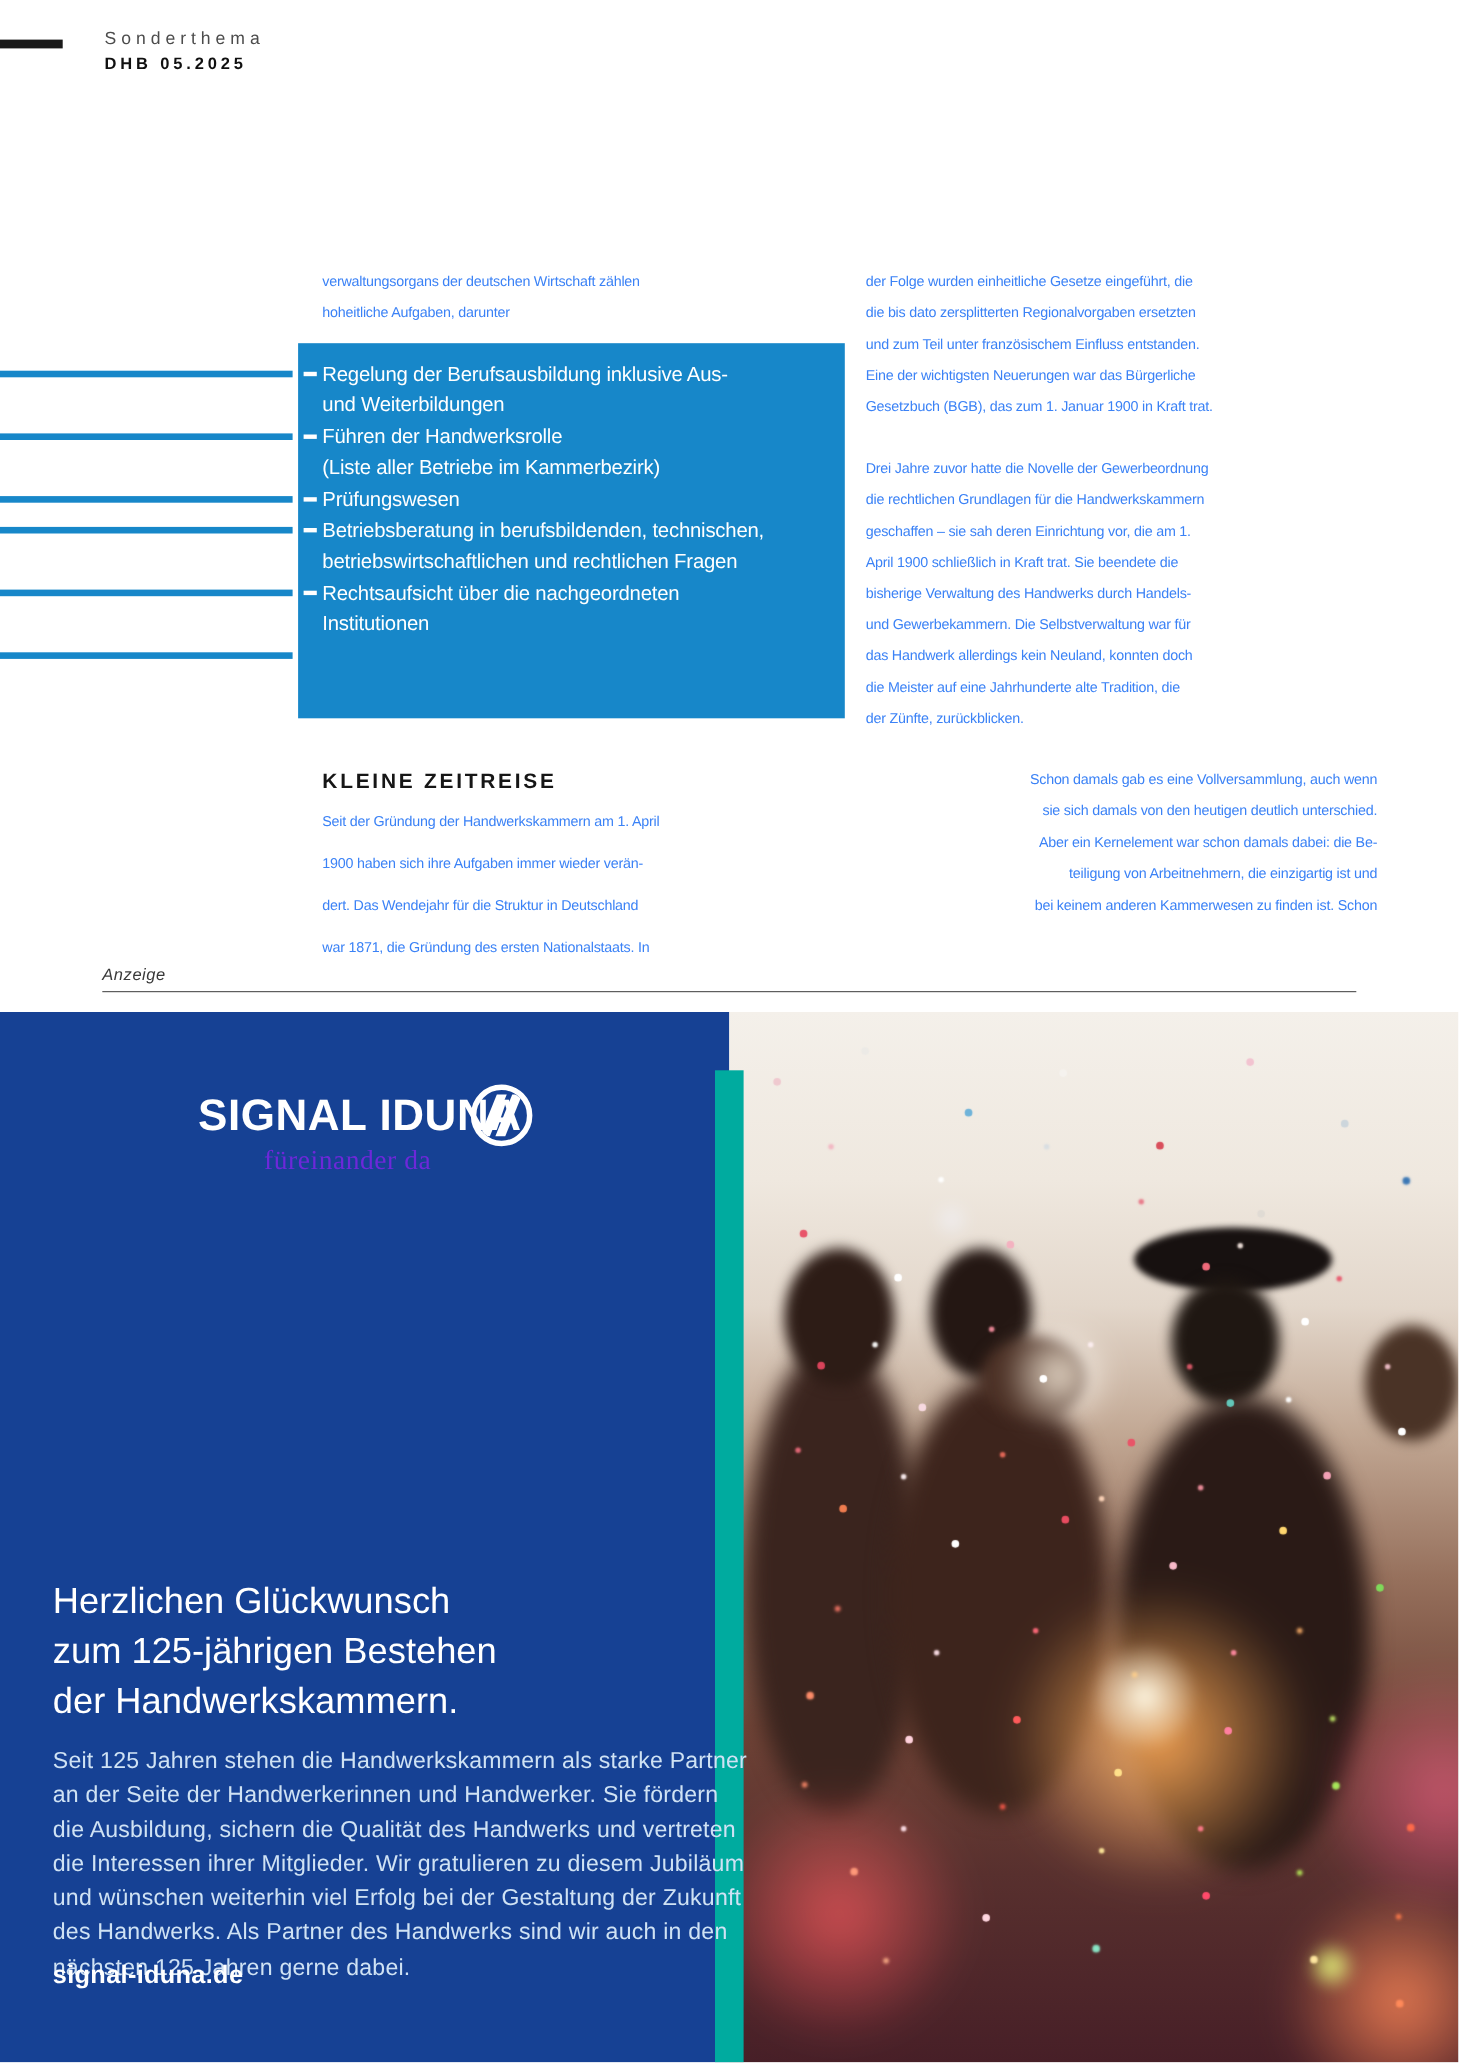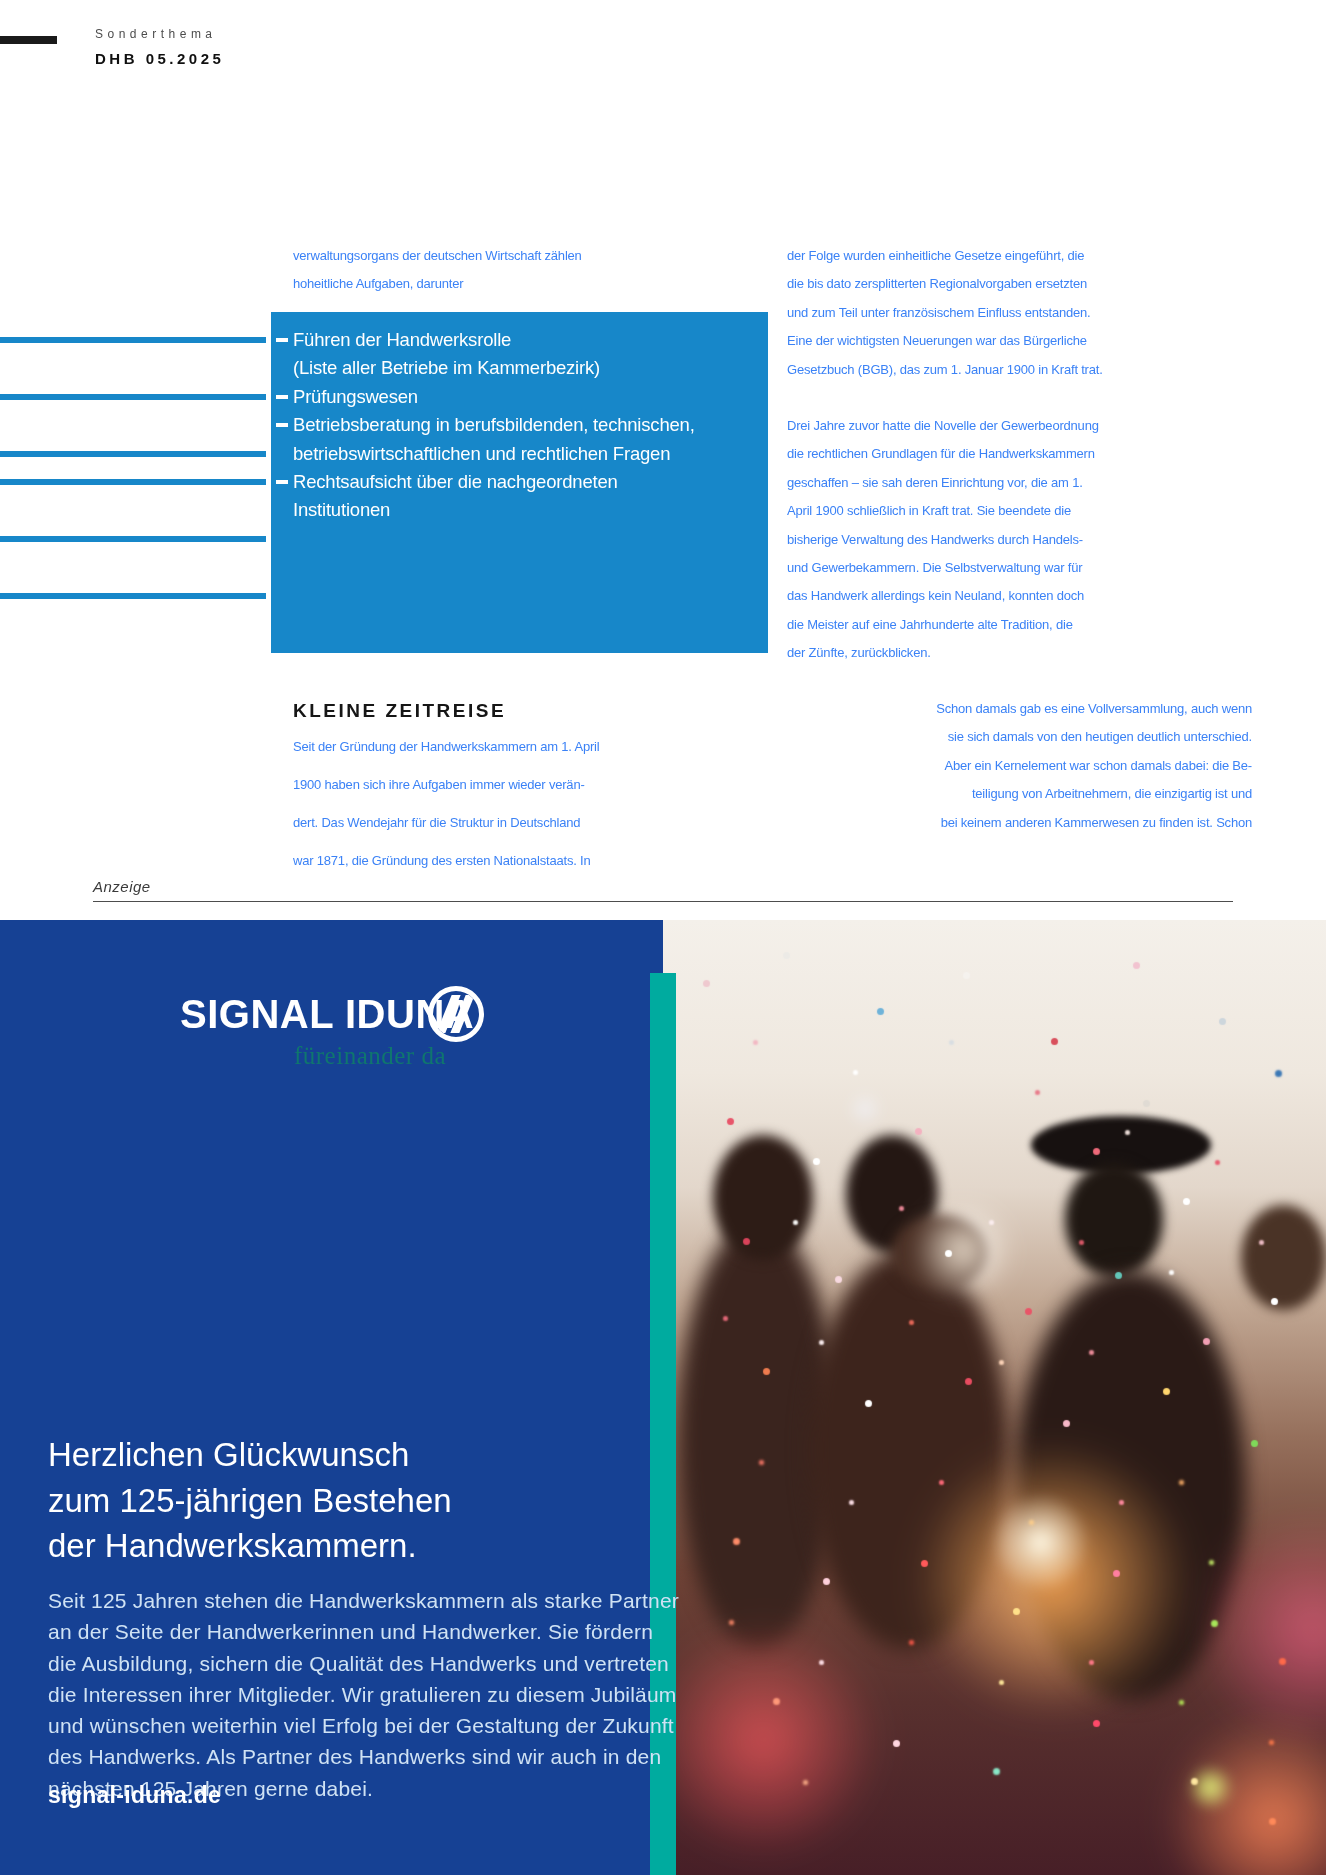--- a/index.html
+++ b/index.html
@@ -1,21 +1,21 @@
 <!DOCTYPE html>
 <html><head>
 <meta charset="utf-8">
 <style>
   html,body{margin:0;padding:0;background:#ffffff;}
   #page{position:relative;width:1326px;height:1875px;background:#ffffff;overflow:hidden;
         font-family:"Liberation Sans",sans-serif;color:#1d1d1b;}
 
   
   .top-dash{position:absolute;left:0;top:36px;width:57px;height:8px;background:#1a1a1a;}
-  .kicker{position:absolute;left:95px;top:27px;font-size:12px;letter-spacing:4.5px;color:#4c4c4c;}
+  .kicker{position:absolute;left:95px;top:27px;font-size:16px;letter-spacing:4.5px;color:#4c4c4c;}
   .issue{position:absolute;left:95px;top:50px;font-size:15px;font-weight:bold;letter-spacing:3.5px;color:#101010;}
 
   
   .atext{position:absolute;white-space:pre-line;font-size:13px;line-height:28.4px;letter-spacing:-0.2px;color:#3b82f6;}
   .col1{left:293px;width:482px;}
   .col2{left:787px;width:465px;}
   .intro{top:242px;}
   .p1{top:242px;}
   .p2{top:412px;}
   .p3{top:695px;text-align:right;}
@@ -39,22 +39,22 @@
   .ad{position:absolute;left:0;top:920px;width:1326px;height:955px;}
   .ad-blue{position:absolute;left:0;top:0;width:663px;height:955px;background:#164194;}
   .teal-bar{position:absolute;left:650px;top:53px;width:26px;height:902px;background:#00ab9f;z-index:4;}
 
   
   .logo-wrap{position:absolute;left:180px;top:72px;width:310px;}
   .brand{font-size:40px;font-weight:bold;color:#ffffff;letter-spacing:0.5px;white-space:nowrap;}
   .logo-circle{position:absolute;left:248px;top:-6px;width:46px;height:46px;border:5px solid #ffffff;border-radius:50%;overflow:hidden;}
   .logo-circle i{position:absolute;top:4px;width:9px;height:38px;background:#ffffff;transform:skewX(-22deg);}
   .logo-circle i.s1{left:11px;} .logo-circle i.s2{left:25px;}
-  .tagline{position:absolute;left:60px;top:50px;width:260px;text-align:center;font-family:"Liberation Serif",serif;
-           font-size:25px;color:#0f766e;letter-spacing:0.5px;}
+  .tagline{position:absolute;left:60px;top:50px;width:260px;text-align:left;font-family:"Liberation Serif",serif;
+           font-size:25px;color:#6d28d9;letter-spacing:0.5px;}
   .ad-subhead{position:absolute;left:48px;top:1432px;z-index:5;font-size:33px;line-height:45.5px;color:#ffffff;white-space:pre-line;}
   .ad-body{position:absolute;left:48px;top:1585px;z-index:5;font-size:21px;line-height:31.3px;color:#cfe2f4;white-space:pre-line;letter-spacing:0.2px;}
   .ad-url{position:absolute;left:48px;top:1782px;z-index:5;font-size:23px;font-weight:bold;color:#ffffff;letter-spacing:0.3px;cursor:pointer;}
 
   
   .photo{position:absolute;left:663px;top:0;width:663px;height:955px;overflow:hidden;
          background:linear-gradient(180deg,#f4f0ea 0%,#efe8df 16%,#e3d7cb 28%,#c2a democ 0,#c2a894 40%,#96705c 54%,#6f4336 68%,#58302e 82%,#471f27 100%);}
   .photo .shape{position:absolute;border-radius:50%;}
   .blur6{filter:blur(6px);} .blur10{filter:blur(10px);} .blur16{filter:blur(16px);} .blur3{filter:blur(3px);}
   .glow{mix-blend-mode:screen;}
@@ -98,20 +98,25 @@
   <div class="ext-line el2"></div>
   <div class="ext-line el3"></div>
   <div class="ext-line el4"></div>
   <div class="ext-line el5"></div>
   <div class="ext-line el6"></div>
 
   <div class="infobox"></div>
   <div class="ib-list">
     <div class="ib-item">
         <span class="ib-dash"></span>
+        <div class="ib-text">Regelung der Berufsausbildung inklusive Aus-
+und Weiterbildungen</div>
+      </div>
+    <div class="ib-item">
+        <span class="ib-dash"></span>
         <div class="ib-text">Führen der Handwerksrolle
 (Liste aller Betriebe im Kammerbezirk)</div>
       </div>
     <div class="ib-item">
         <span class="ib-dash"></span>
         <div class="ib-text">Prüfungswesen</div>
       </div>
     <div class="ib-item">
         <span class="ib-dash"></span>
         <div class="ib-text">Betriebsberatung in berufsbildenden, technischen,

